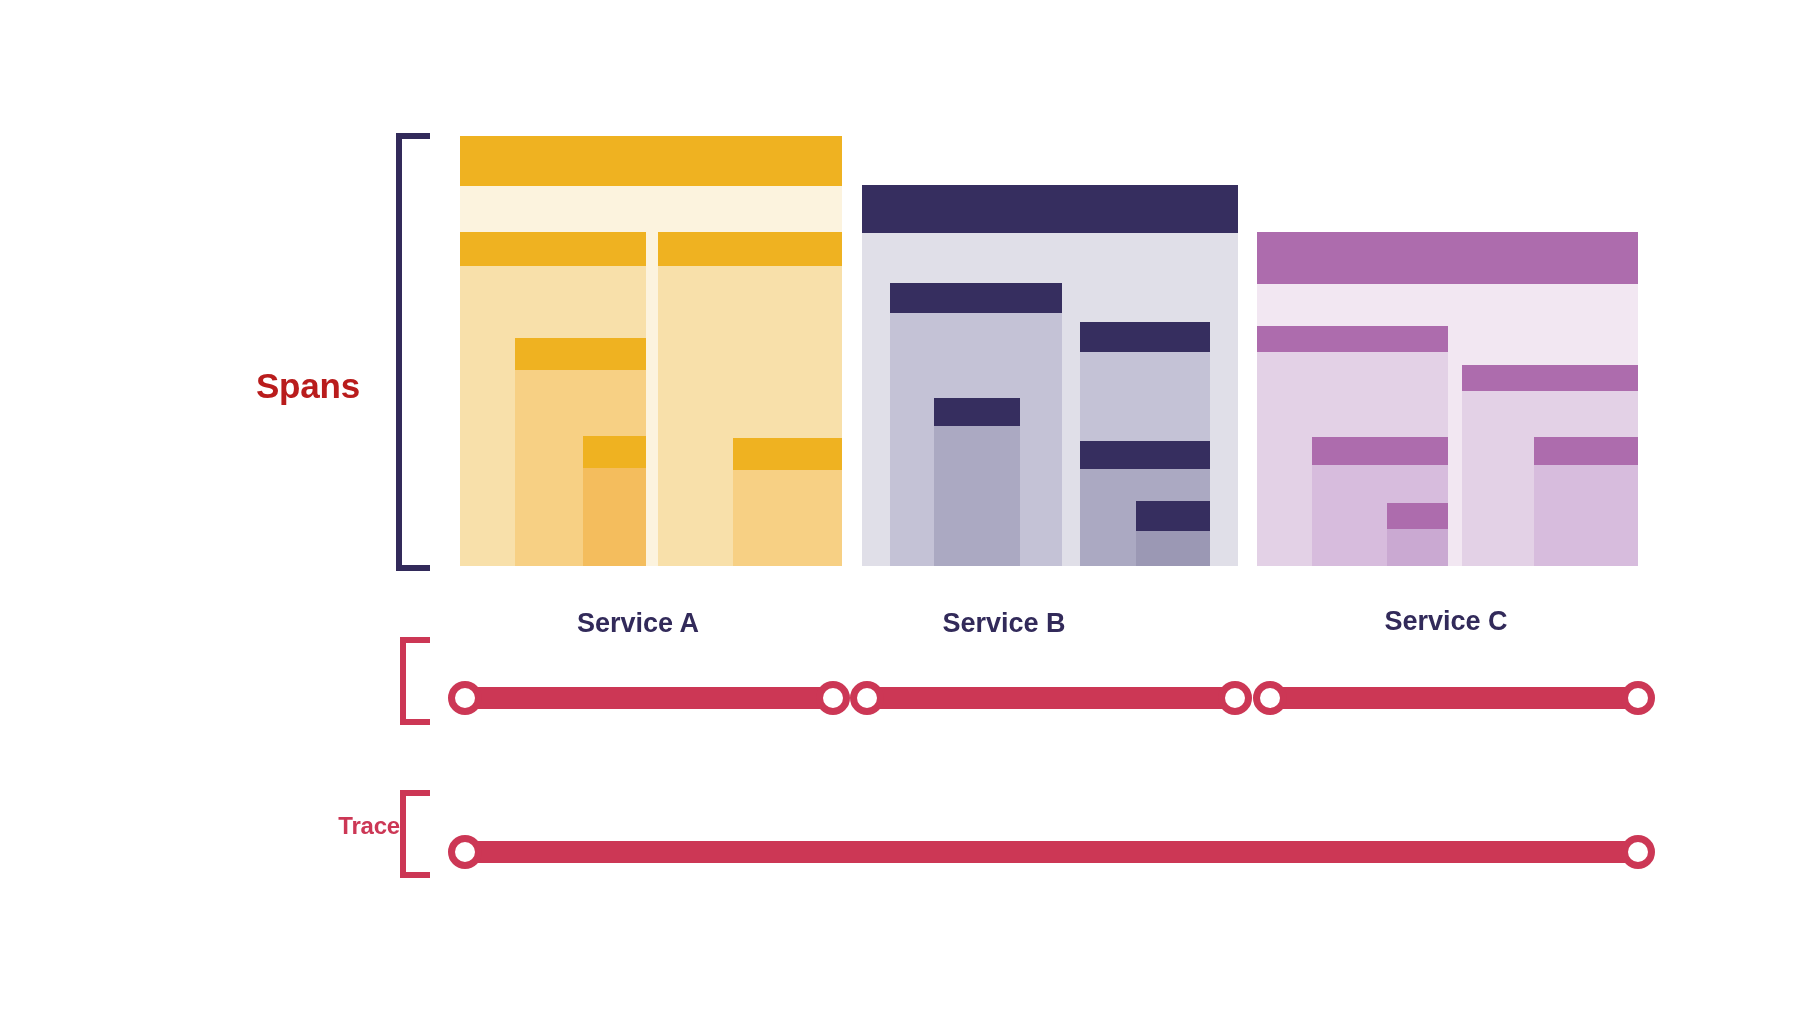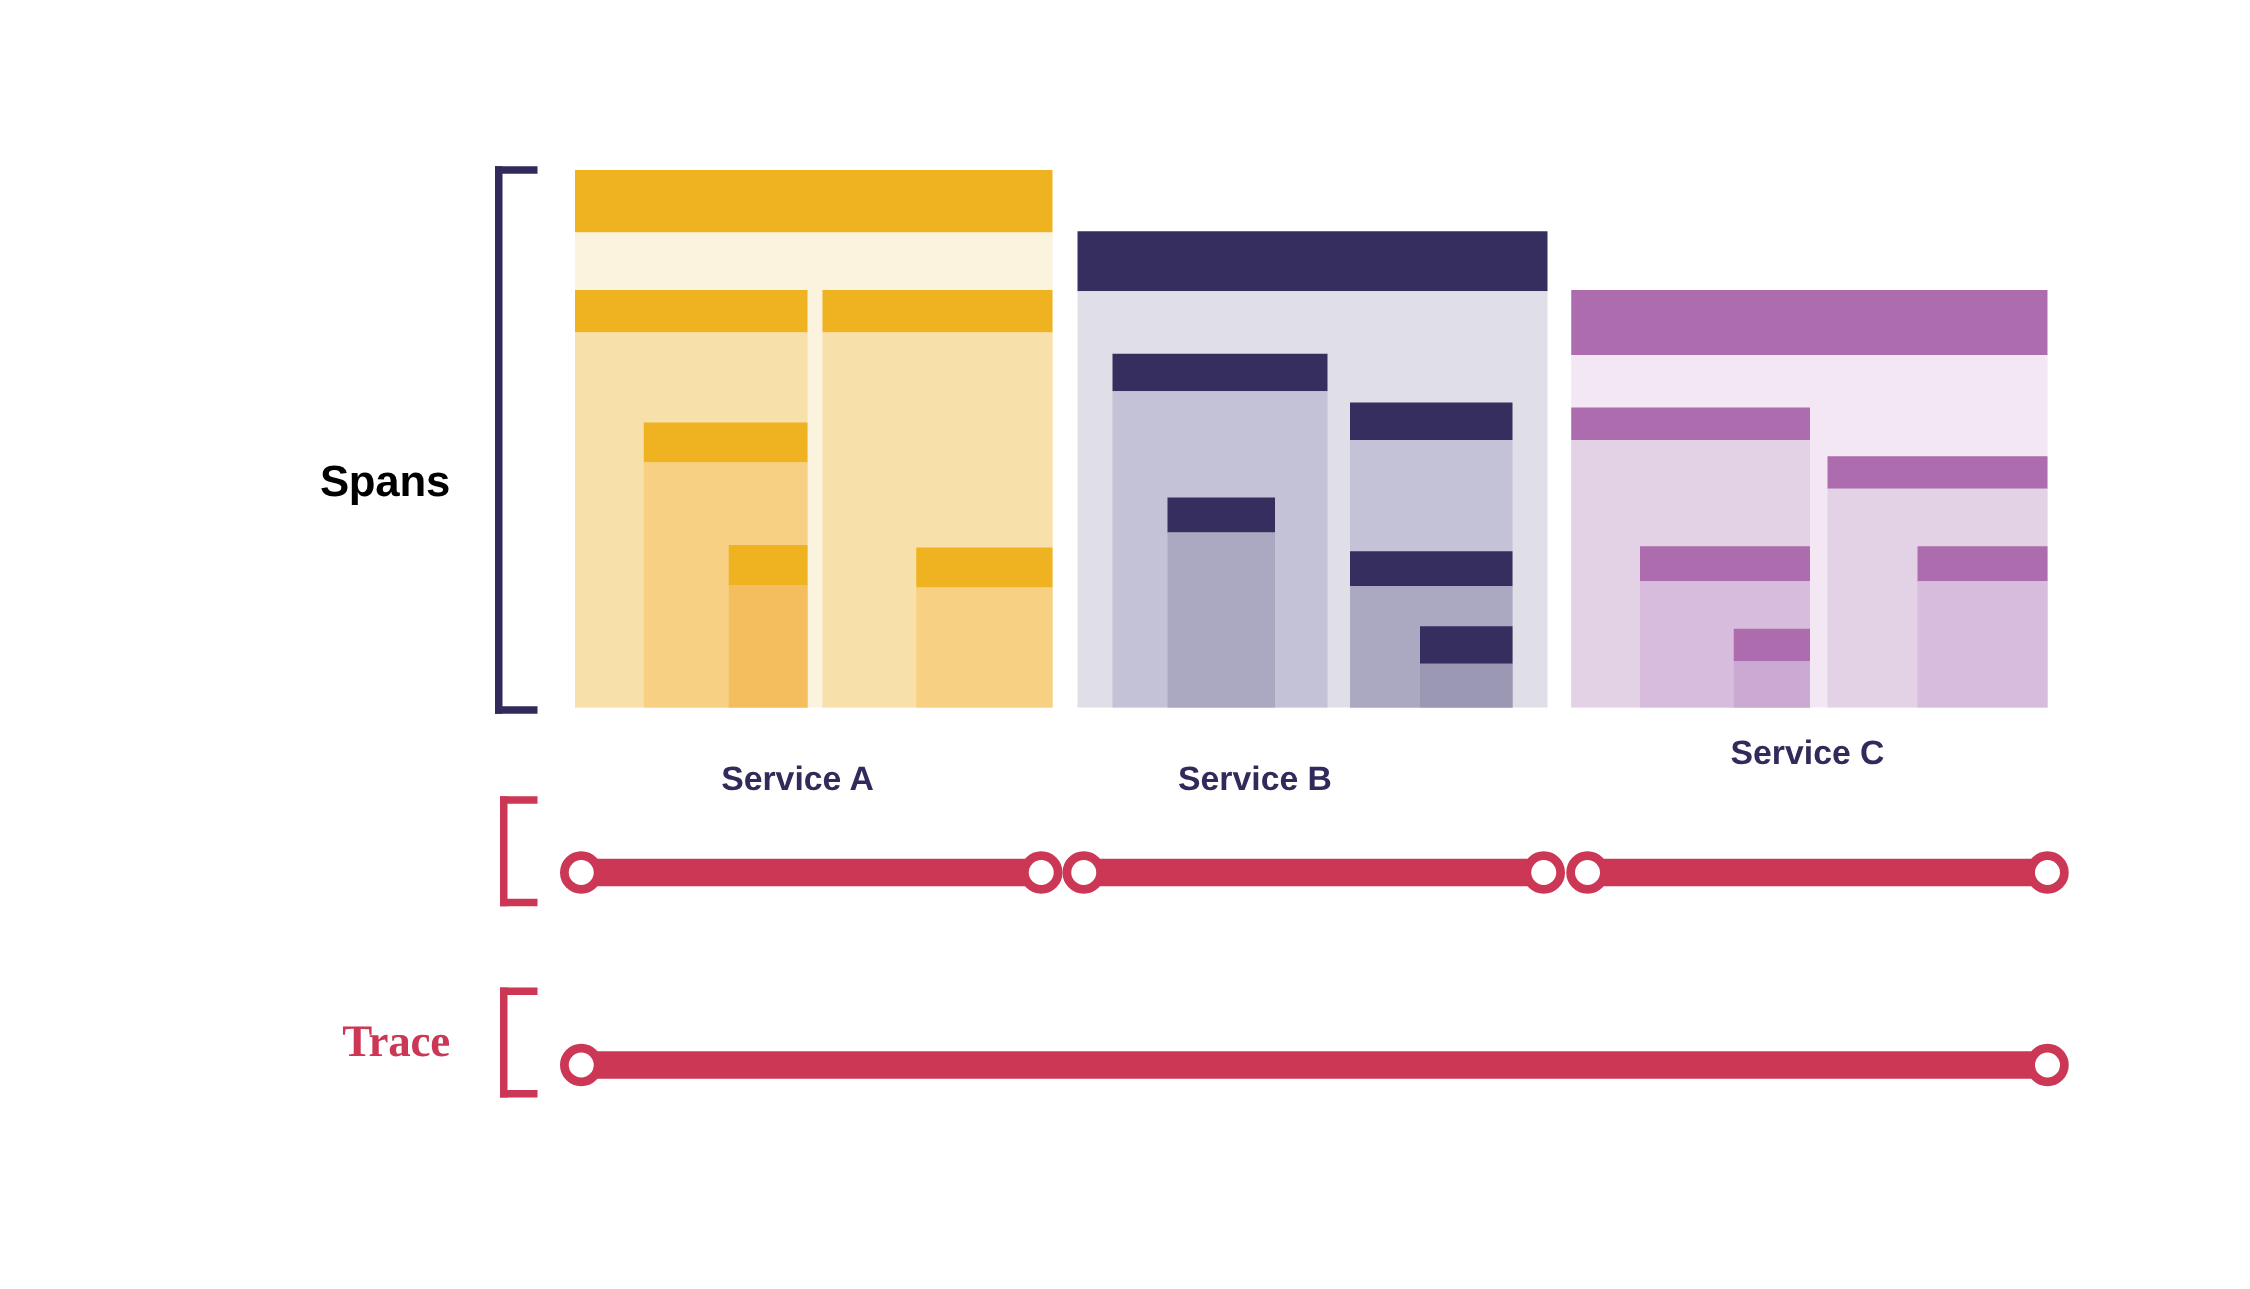--- a/index.html
+++ b/index.html
@@ -23,37 +23,36 @@
 
   
   .row-label {
     position: absolute;
     font-weight: bold;
     white-space: nowrap;
     text-align: right;
     letter-spacing: -0.2px;
   }
   .label-spans {
-    color: #000000;
+    color: #b91c1c;
     font-size: 35px;
     right: 1440px;
     top: 366px;
   }
   .label-transactions {
     color: #cc3755;
     font-size: 35px;
     right: 1440px;
     top: 658px;
   }
   .label-trace {
     color: #cc3755;
-    font-size: 36px;
-    right: 1440px;
+    font-size: 24px;
+    right: 1400px;
     top: 812px;
-    font-family: Liberation Serif, serif;
   }
 
   
   .bracket {
     position: absolute;
     border-style: solid;
     border-right: none;
     box-sizing: border-box;
   }
   .bracket-spans {
@@ -165,21 +164,21 @@
         <div class="bar" style="left: 1387px; top: 503px; width: 61px; height: 26px; background: rgb(173, 108, 173);"></div>
         <div class="bar" style="left: 1387px; top: 529px; width: 61px; height: 37px; background: rgb(202, 169, 210);"></div>
         <div class="bar" style="left: 1534px; top: 437px; width: 104px; height: 28px; background: rgb(173, 108, 173);"></div>
         <div class="bar" style="left: 1534px; top: 465px; width: 104px; height: 101px; background: rgb(215, 188, 221);"></div>
       </div>
     </div>
 
   <div id="service-labels">
       <div class="service-label" style="left: 488px; top: 608px; width: 300px;">Service A</div>
       <div class="service-label" style="left: 854px; top: 608px; width: 300px;">Service B</div>
-      <div class="service-label" style="left: 1296px; top: 587px; width: 300px;">Service C</div>
+      <div class="service-label" style="left: 1296px; top: 606px; width: 300px;">Service C</div>
     </div>
 
   <div id="transaction-row">
       <div class="tline" style="left: 460px; top: 687px; width: 378px;"></div>
       <div class="tnode" style="left: 448px; top: 681px;"></div>
       <div class="tnode" style="left: 816px; top: 681px;"></div>
       <div class="tline" style="left: 862px; top: 687px; width: 378px;"></div>
       <div class="tnode" style="left: 850px; top: 681px;"></div>
       <div class="tnode" style="left: 1218px; top: 681px;"></div>
       <div class="tline" style="left: 1265px; top: 687px; width: 378px;"></div>

